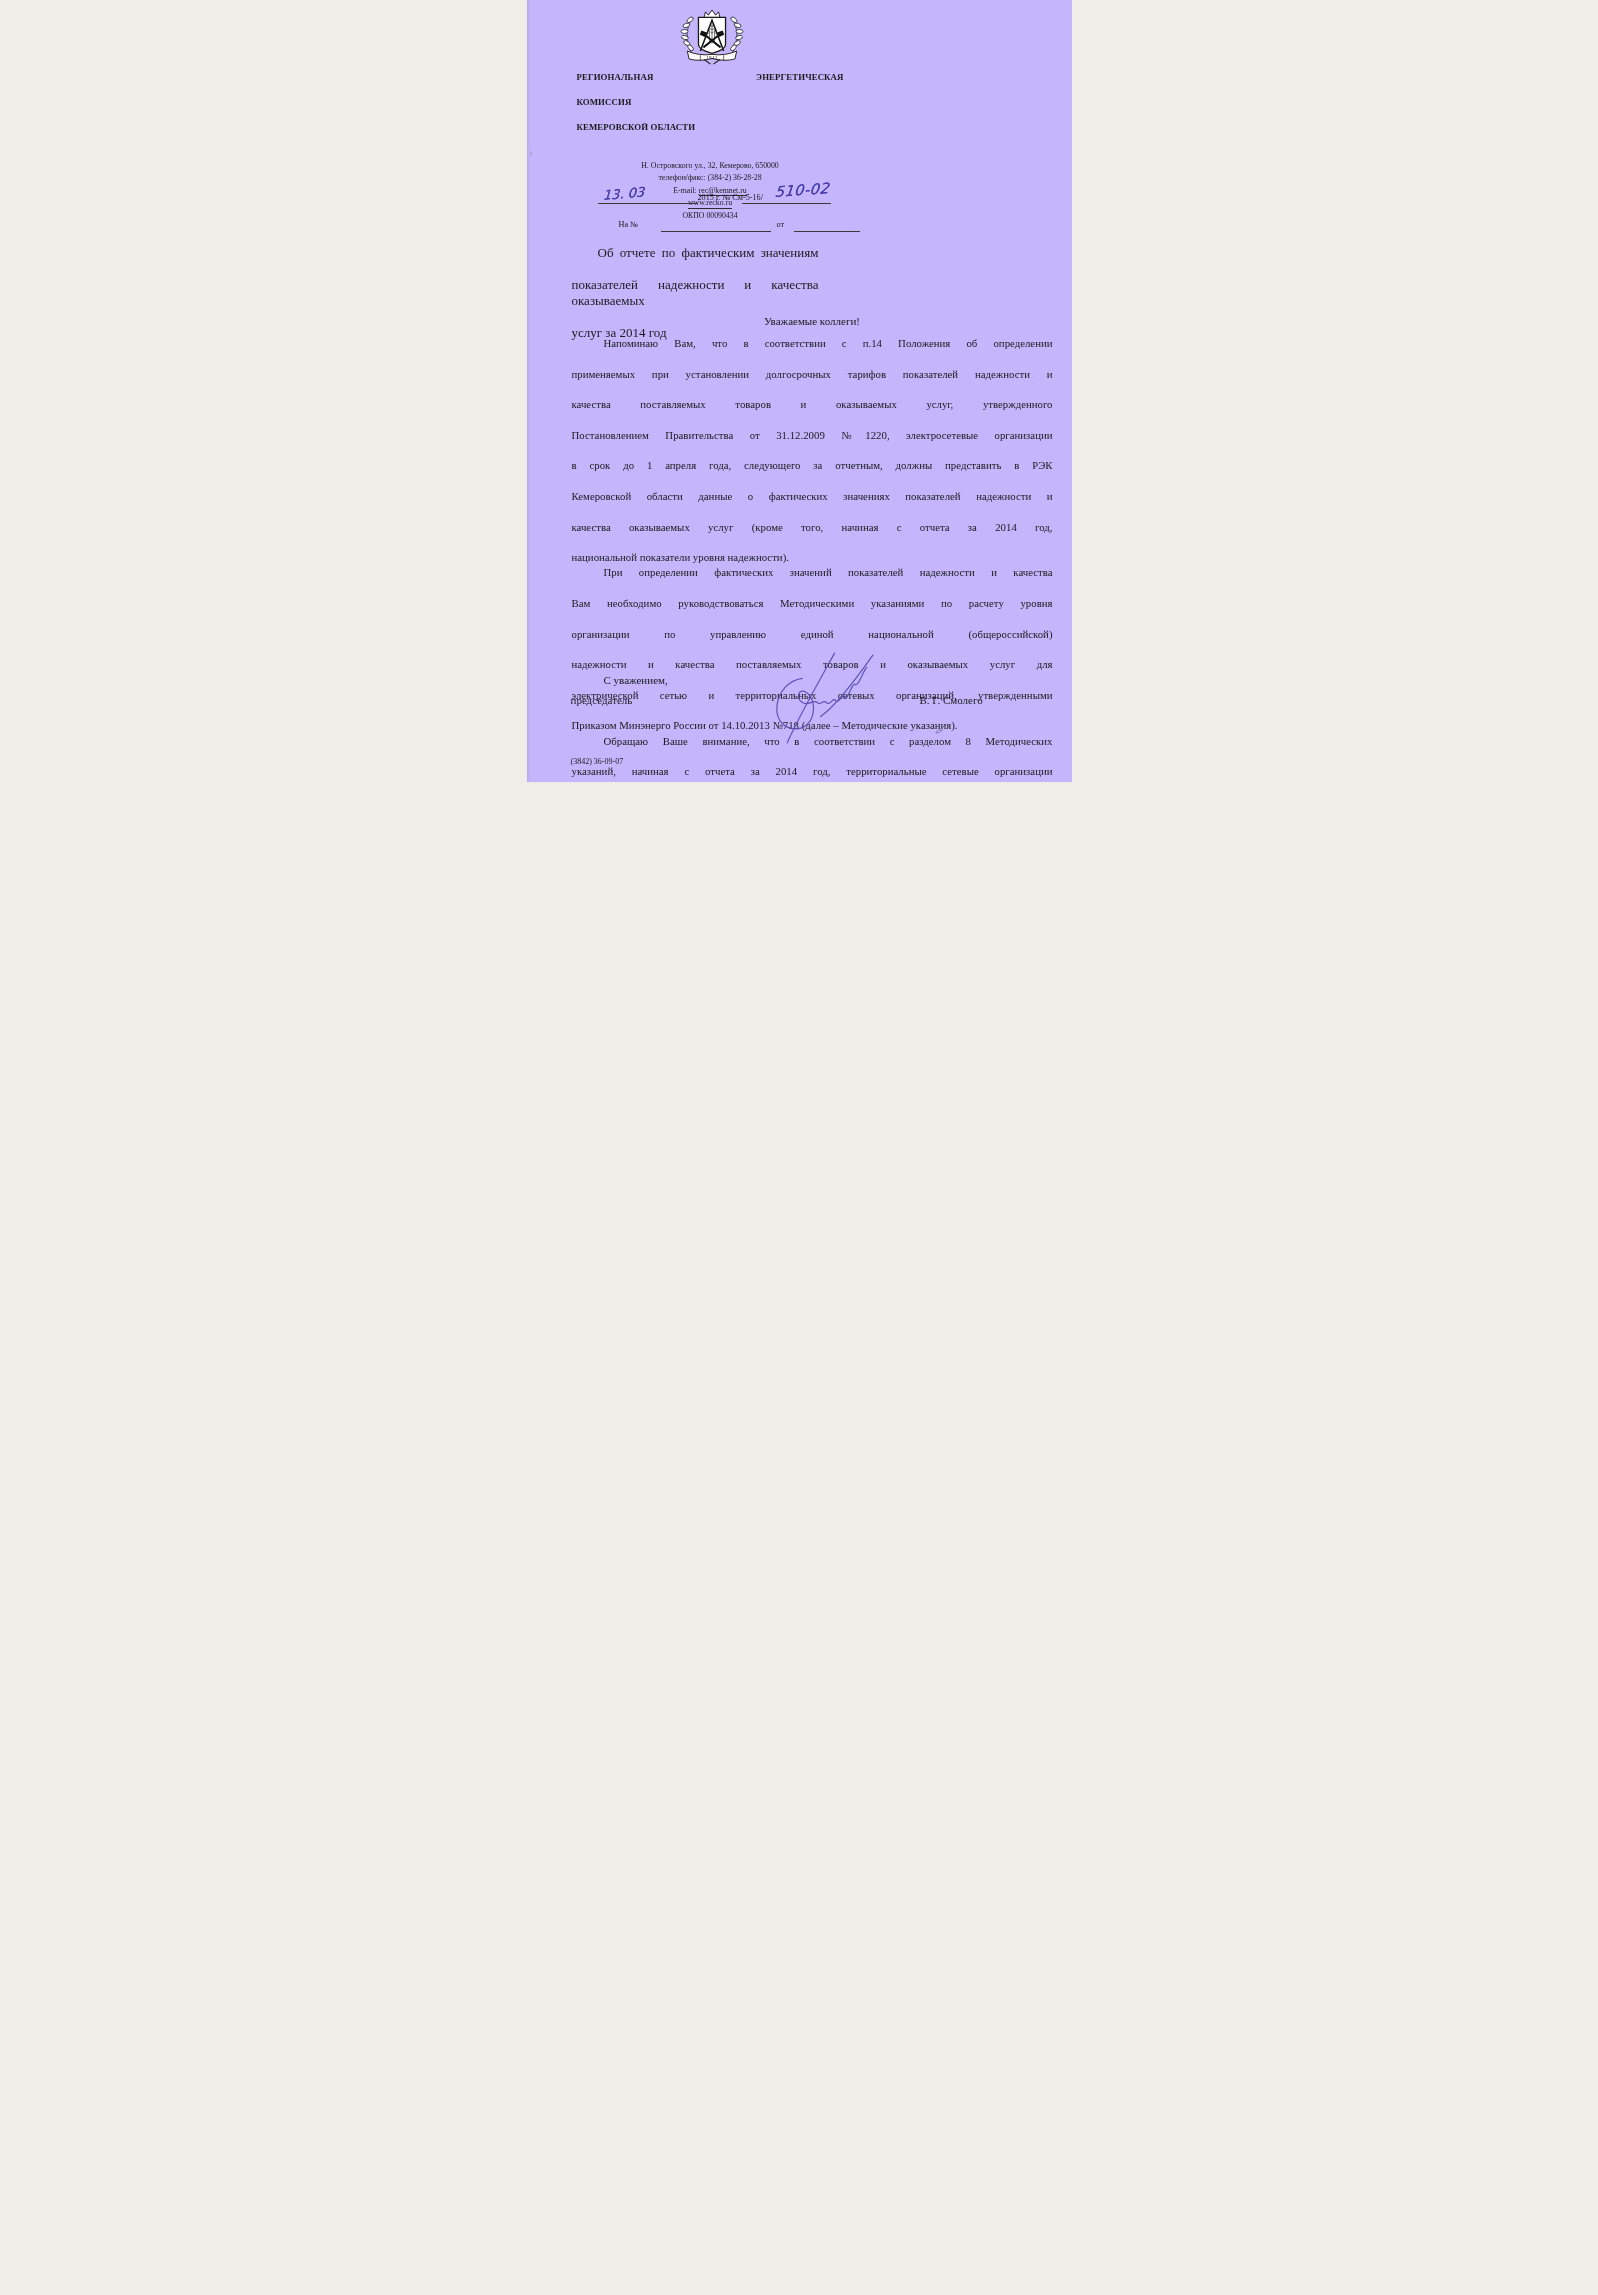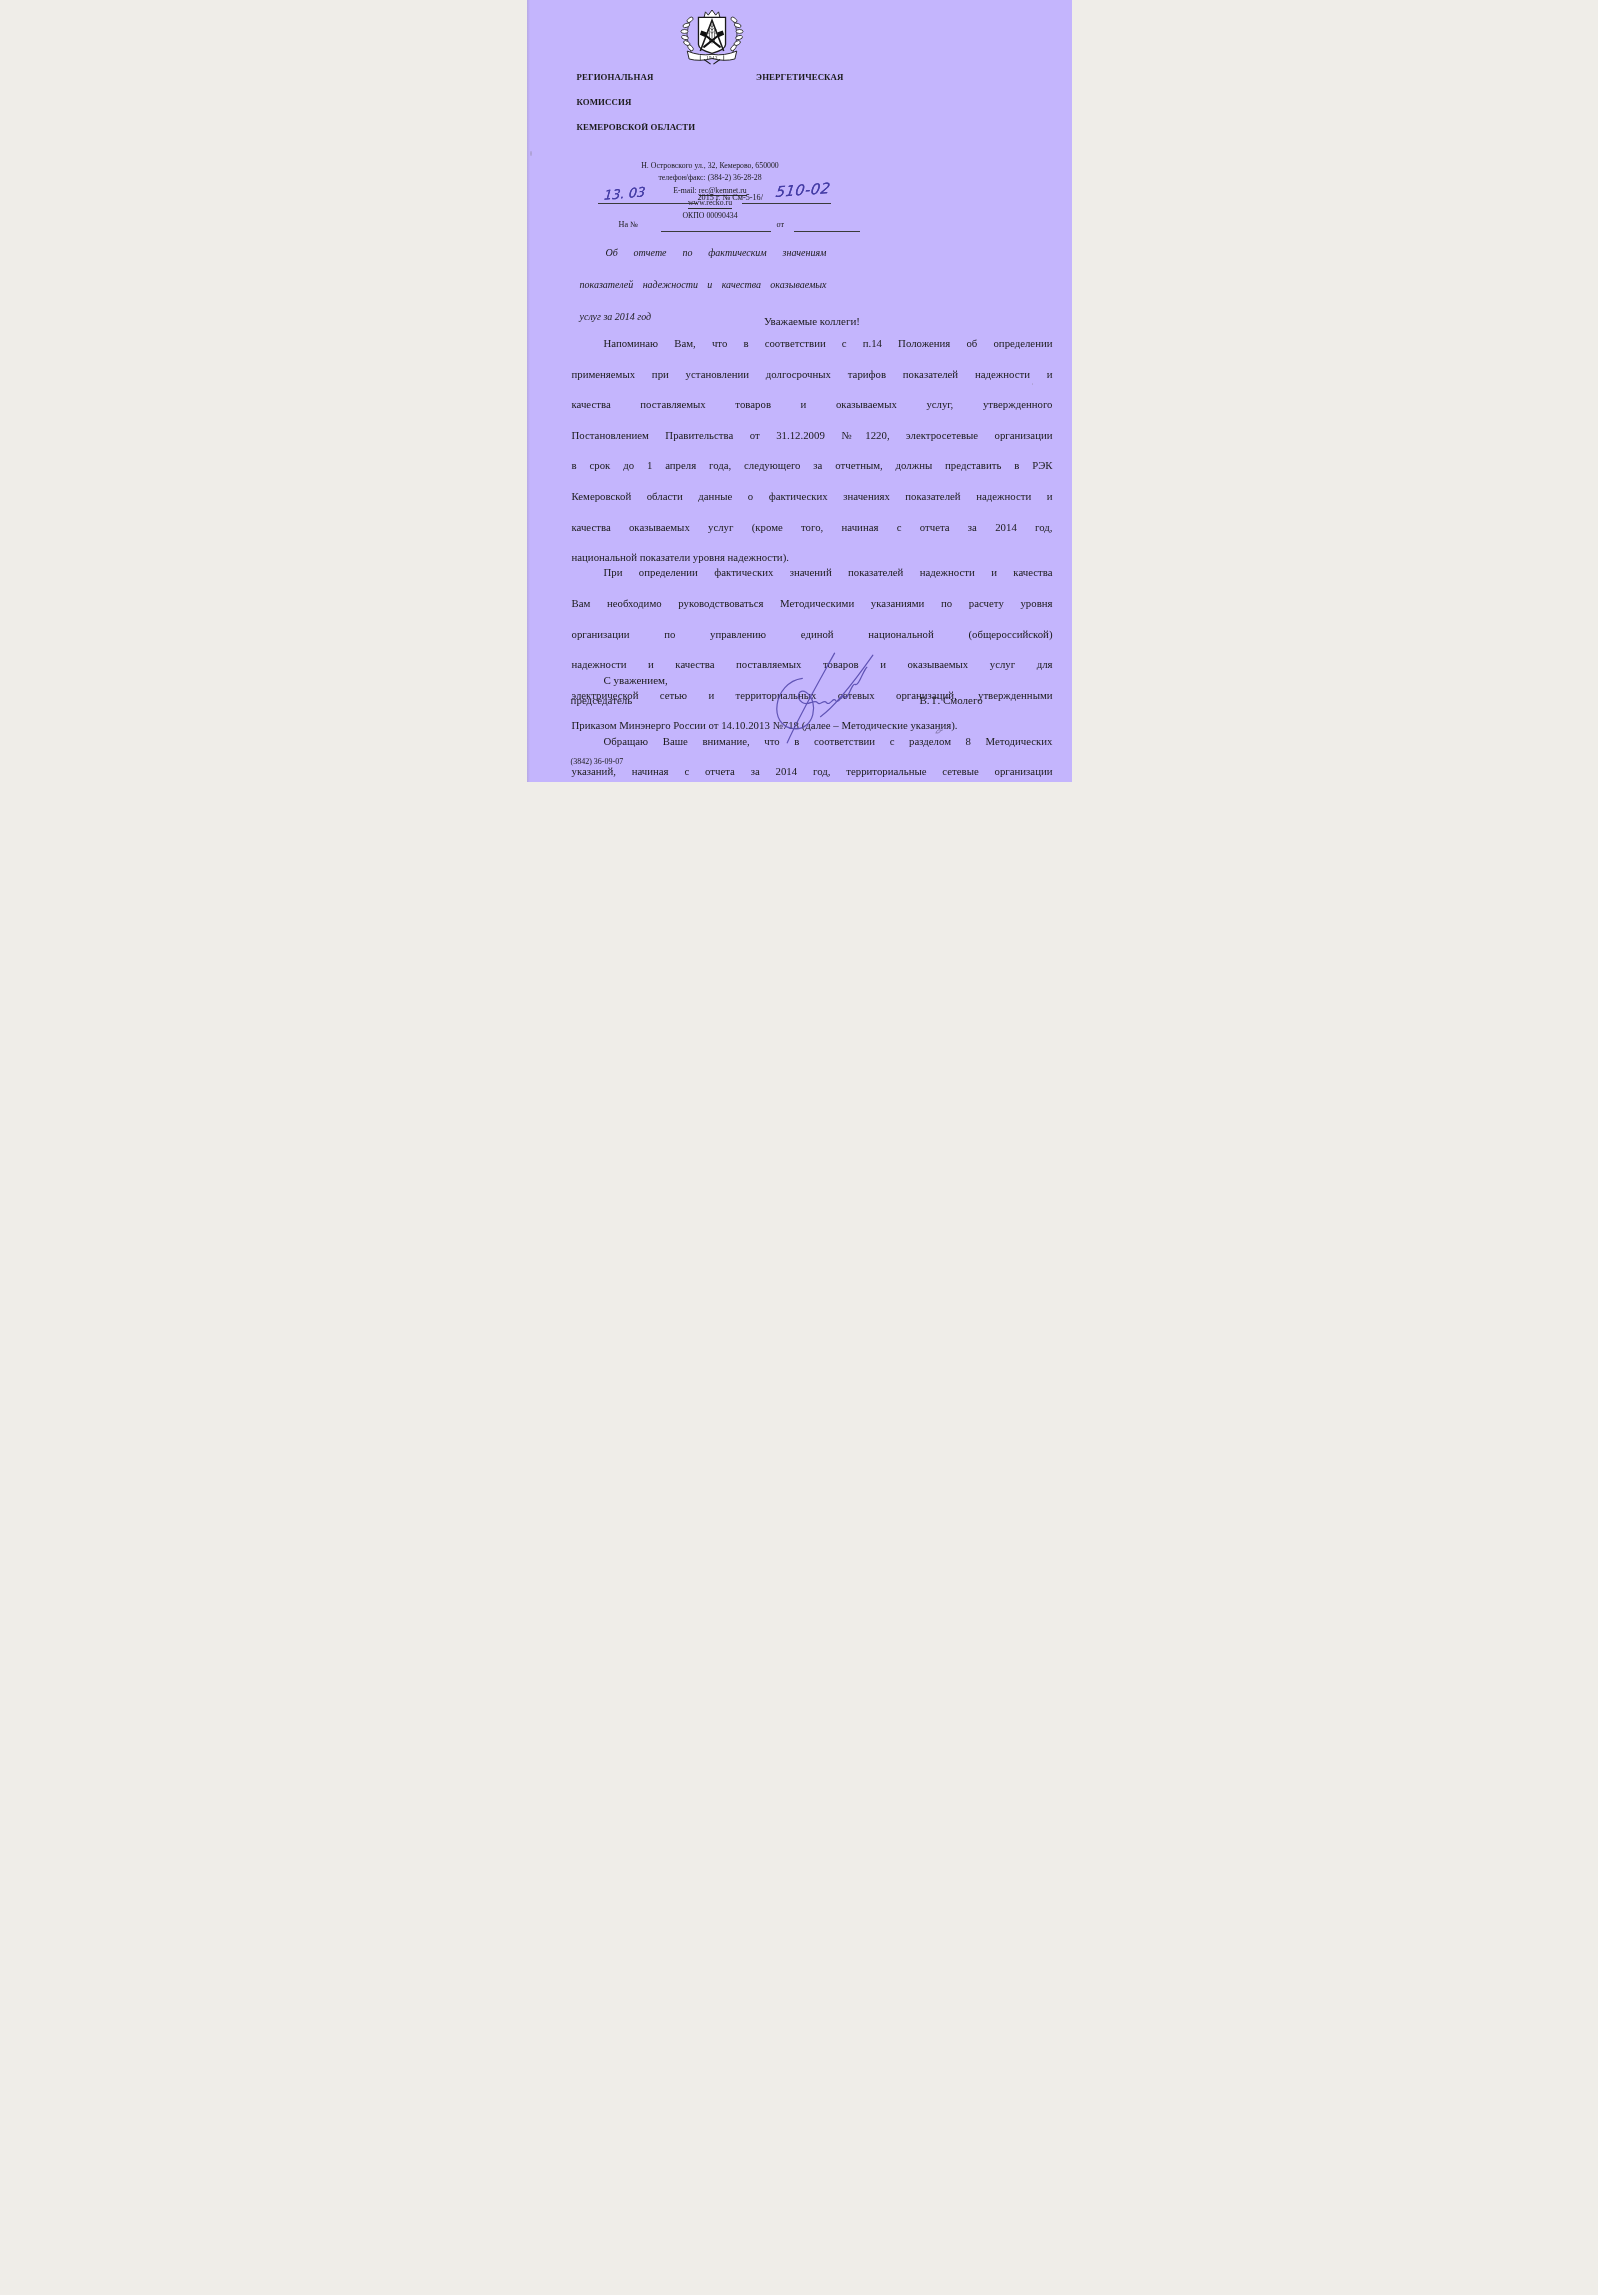--- a/index.html
+++ b/index.html
@@ -30,21 +30,21 @@
   .hand-num{left:249px;top:181px;font-size:14.6px;transform:rotate(-4deg) skewX(-12deg);letter-spacing:0.5px;}
   .refline{left:171px;top:193px;font-size:8.2px;white-space:nowrap;}
   .rule{border-top:0.8px solid #3a3a3a;height:0;}
   .rule-a{left:71px;top:203px;width:100px;}
   .rule-b{left:215px;top:203px;width:89px;}
   .na-label{left:92px;top:220px;font-size:8.2px;}
   .ot-label{left:250px;top:220px;font-size:8.2px;}
   .rule-c{left:134px;top:231px;width:110px;border-top-width:0.7px;}
   .rule-d{left:267px;top:231px;width:66px;border-top-width:0.7px;}
   
-  .subject{left:53px;top:245px;width:247px;font-size:10px;line-height:16px;font-style:italic;}
+  .subject{left:45px;top:245px;width:247px;font-size:13px;line-height:16px;}
   .subject .tline:first-child{text-indent:26px;}
   
   .salutation{left:45px;top:315px;width:481px;text-align:center;font-size:11px;}
   .body-block{left:45px;top:336px;width:481px;font-size:10.8px;line-height:15.3px;}
   .para .tline:first-child{text-indent:32px;}
   .tline{text-align:justify;}
   .tline:not(.last)::after{content:"";display:inline-block;width:100%;height:0;}
   .tline.last{text-align:left;}
   
   .closing{left:77px;top:674px;font-size:11px;}

